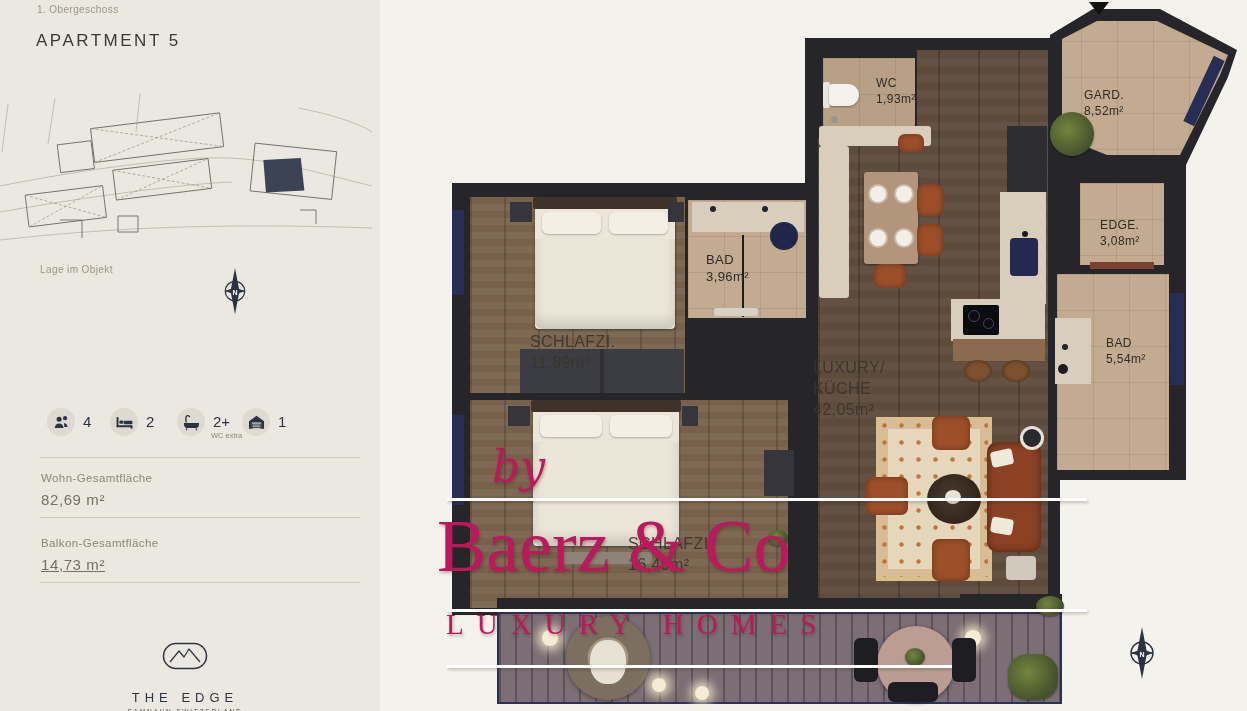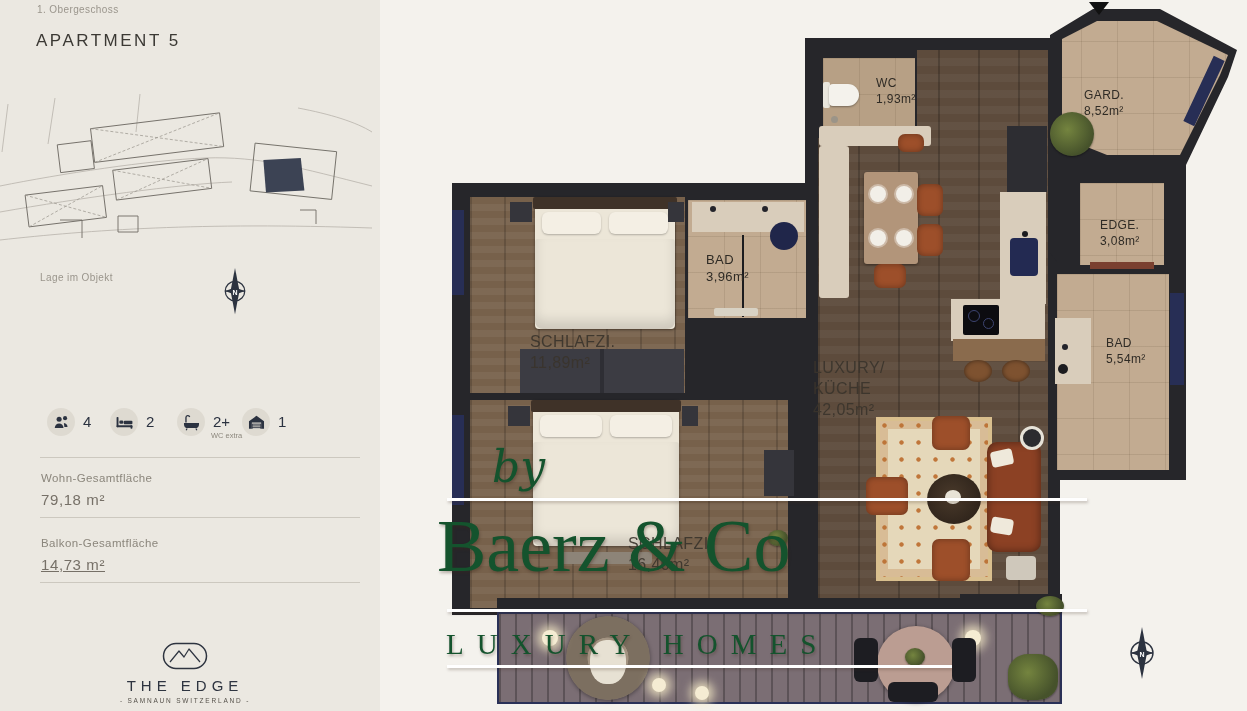--- a/index.html
+++ b/index.html
@@ -8,40 +8,40 @@
   .abs{position:absolute;}
   #stage{position:absolute;left:0;top:0;width:1247px;height:711px;}
 
   
   .right-bg{left:380px;top:0;width:867px;height:711px;background:#f4f2ed;}
 
   
   .floor-label{left:37px;top:4px;font-size:10px;color:#9a958c;letter-spacing:.4px;}
   .apt-title{left:36px;top:31px;font-size:17px;color:#3b3934;letter-spacing:2.5px;}
   .siteplan-wrap{left:0px;top:90px;width:372px;height:172px;}
-  .siteplan-caption{left:40px;top:272px;font-size:10px;color:#9a958c;letter-spacing:.4px;}
+  .siteplan-caption{left:40px;top:264px;font-size:10px;color:#9a958c;letter-spacing:.4px;}
   .compass{text-align:center;}
   .compass .n{position:absolute;color:#fff;font-size:7px;font-weight:bold;left:0;right:0;text-align:center;}
   .sidebar-compass{left:219px;top:266px;width:32px;height:52px;}
   .sidebar-compass .n{top:23px;}
   .plan-compass{left:1124px;top:624px;width:36px;height:60px;}
   .plan-compass .n{top:27px;}
 
   .stat{top:408px;height:34px;}
   .stat .bubble{position:absolute;left:0;top:0;width:28px;height:28px;border-radius:50%;
       background:#dedad1;display:flex;align-items:center;justify-content:center;}
   .stat .num{position:absolute;left:36px;top:5px;font-size:15px;color:#2b3240;}
   .stat .note{position:absolute;left:34px;top:23px;font-size:7.5px;color:#8d887e;white-space:nowrap;}
 
   .divider{left:40px;width:320px;height:1px;background:#ccc8bf;}
   .area-label{left:41px;font-size:11.5px;color:#8b867c;letter-spacing:.4px;}
   .area-value{left:41px;font-size:15px;color:#767067;letter-spacing:.6px;}
 
   .brand{left:95px;top:642px;width:180px;text-align:center;}
-  .brand-name{margin-top:3px;font-size:15px;letter-spacing:5px;color:#2e3440;}
+  .brand-name{margin-top:16px;font-size:13px;letter-spacing:5px;color:#2e3440;}
   .brand-sub{margin-top:3px;font-size:6.5px;letter-spacing:1.8px;color:#55514a;}
 
   
   .wall{background:#26262a;}
   .tile{background-color:#c2ab91;
     background-image:linear-gradient(rgba(80,60,40,.12) 1px,transparent 1px),
                      linear-gradient(90deg,rgba(80,60,40,.12) 1px,transparent 1px);
     background-size:36px 36px;}
   .tile-dk{background-color:#b7a085;}
   .wood-bed{background-color:#77614b;
@@ -72,24 +72,24 @@
     box-shadow:inset 0 -8px 12px rgba(0,0,0,.13);}
   .plant{border-radius:50%;background:radial-gradient(circle at 40% 40%,#74843f,#46522b 70%);box-shadow:0 1px 2px rgba(0,0,0,.4);}
   .rug{background-color:#e5d8ba;
     background-image:radial-gradient(circle,#c0763a 1.8px,transparent 2.6px);
     background-size:17px 17px;
     box-shadow:inset 0 0 0 4px #d9bf8e, inset 0 0 0 12px rgba(182,116,58,.28);}
   .lamp{border-radius:50%;background:#f5ecd3;box-shadow:0 0 10px 5px rgba(248,238,200,.75);}
   .plate{border-radius:50%;background:#f2efe8;box-shadow:0 0 0 2px rgba(255,255,255,.35);}
 
   
-  .wm{color:#14532d;text-shadow:1px 2px 3px rgba(60,40,30,.35);}
+  .wm{color:#be185d;text-shadow:1px 2px 3px rgba(60,40,30,.35);}
   .wm-by{left:492px;top:441px;font-family:"DejaVu Serif",serif;font-style:italic;font-size:44px;}
   .wm-name{left:437px;top:504px;font-family:"Liberation Serif",serif;font-size:74px;white-space:nowrap;}
-  .wm-tag{left:446px;top:628px;font-family:"Liberation Serif",serif;font-size:29px;letter-spacing:.45em;white-space:nowrap;}
+  .wm-tag{left:446px;top:608px;font-family:"Liberation Serif",serif;font-size:29px;letter-spacing:.45em;white-space:nowrap;}
   .wm-line{background:#fff;height:2.5px;box-shadow:1px 2px 3px rgba(60,40,30,.25);}
 
   .tri-down{width:0;height:0;border-left:10px solid transparent;border-right:10px solid transparent;border-top:13px solid #111;}
 </style>
 </head>
 <body>
 
 <div id="stage">
   <div class="abs right-bg"></div>
 
@@ -181,21 +181,21 @@
         <path d="M2.5 20v-9.5L12 3.5l9.5 7V20h-3.6v-8H6.1v8z" fill="#2b3240"></path>
         <rect x="6.1" y="13.5" width="11.8" height="6.5" fill="#2b3240"></rect>
         <path d="M7 15.2h10 M7 17.4h10 M7 19.6h10" stroke="#dedad1" stroke-width="1.1"></path>
       </svg>
     </div>
     <div class="num">1</div>
   </div>
 
   <div class="abs divider" style="top:457px;"></div>
   <div class="abs area-label" style="top:472px;">Wohn-Gesamtfläche</div>
-  <div class="abs area-value" style="top:491px;">79,18 m²</div>
+  <div class="abs area-value" style="top:491px;">82,69 m²</div>
   <div class="abs divider" style="top:517px;"></div>
   <div class="abs area-label" style="top:537px;">Balkon-Gesamtfläche</div>
   <div class="abs area-value" style="top:556px;text-decoration:underline;">14,73 m²</div>
   <div class="abs divider" style="top:582px;"></div>
 
   <div class="abs brand">
     <svg width="46" height="28" viewBox="0 0 46 28">
       <rect x="1.5" y="1.5" width="43" height="25" rx="12.5" fill="none" stroke="#2e3440" stroke-width="1.5"></rect>
       <path d="M8 20 L17 9 L22 15 L27 7 L38 20" fill="none" stroke="#2e3440" stroke-width="1.2" stroke-linejoin="round"></path>
     </svg>

